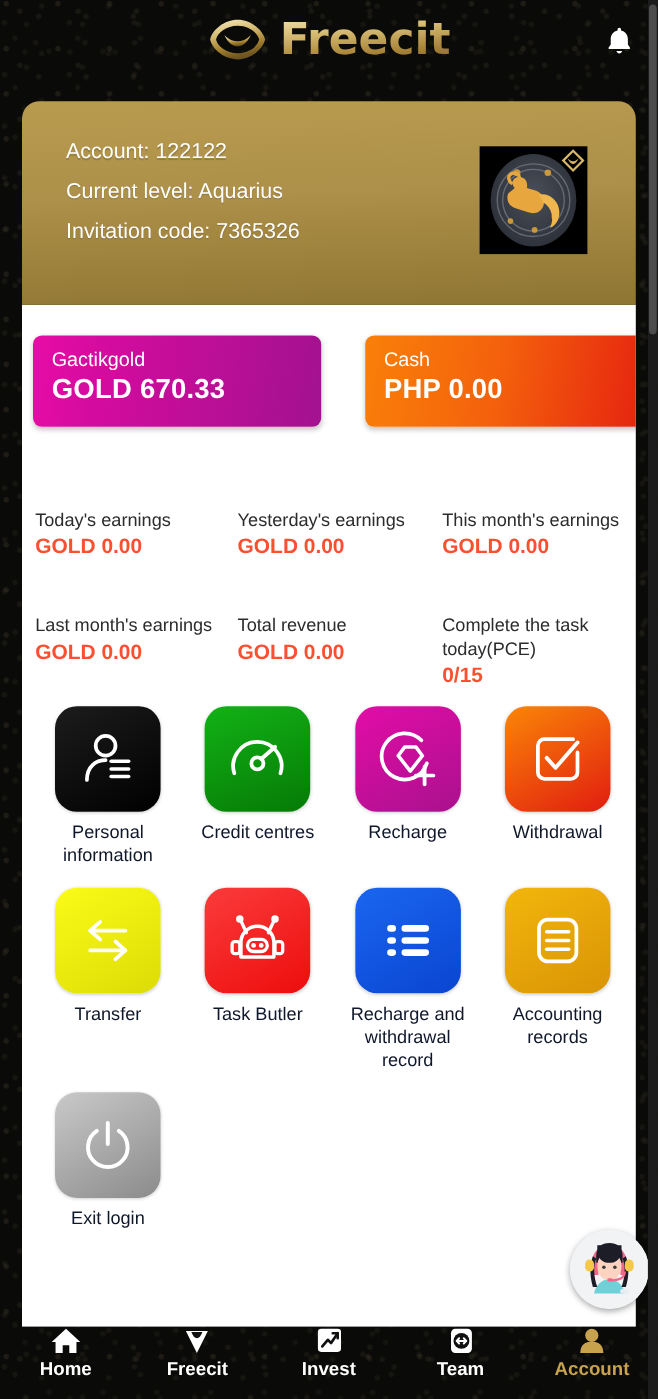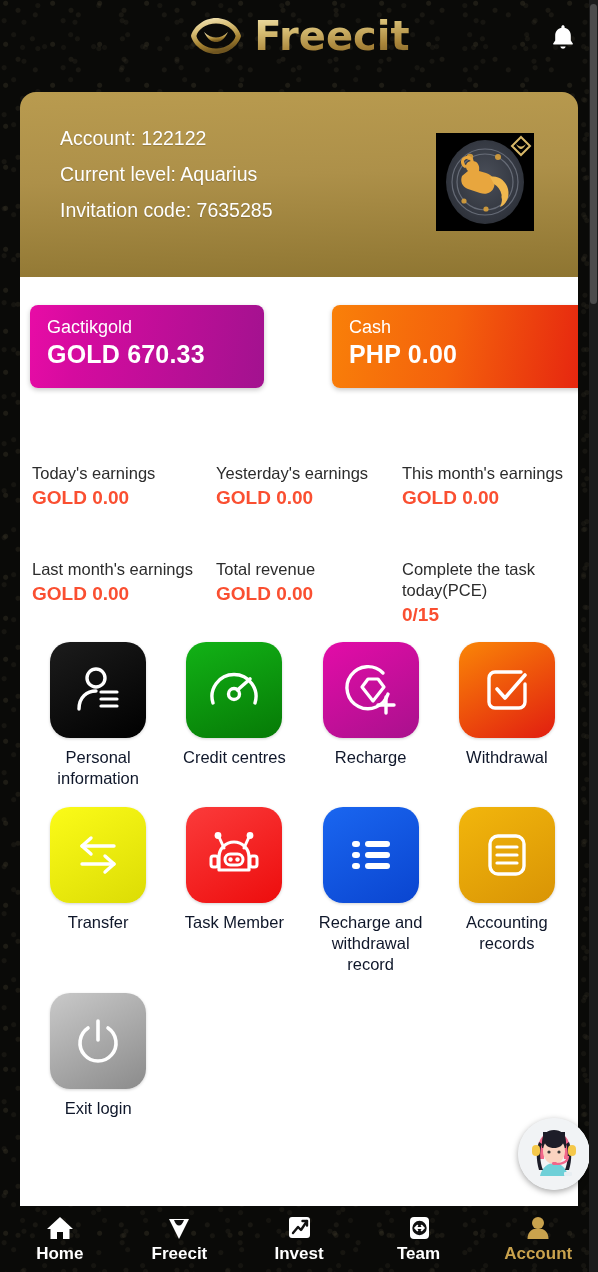--- a/index.html
+++ b/index.html
@@ -78,21 +78,21 @@
 
   
   .panel {
     position: absolute; left: 20px; top: 277px; width: 558px; height: 929px;
     background: #fff; z-index: 3; overflow: hidden;
   }
 
   
   .balances { position: absolute; left: 10px; top: 28px; width: 540px; height: 83px; }
   .bal {
-    position: absolute; top: 0; width: 234px; height: 83px;
+    position: absolute; top: 0; width: 262px; height: 83px;
     border-radius: 8px; color: #fff; padding: 11px 0 0 17px;
     box-shadow: 0 2px 5px rgba(0,0,0,.22);
   }
   .bal.gold-bal { left: 0; background: linear-gradient(100deg,#e80ca6 0%,#d50b9f 22%,#a2128f 100%); }
   .bal.cash-bal { left: 302px; width: 268px; background: linear-gradient(100deg,#f98009 0%,#f4610c 45%,#e41d10 100%); }
   .bal-label { font-size: 18px; font-weight: 400; line-height: 22px; }
   .bal-value { font-size: 25px; font-weight: 700; line-height: 32px; letter-spacing: .2px; }
 
   
   .stats {
@@ -122,21 +122,21 @@
   
   .support {
     position: absolute; right: 8px; bottom: 82px; width: 72px; height: 72px;
     border-radius: 50%; background: #f2f4f6; overflow: hidden; z-index: 9;
     box-shadow: 0 2px 6px rgba(0,0,0,.35);
   }
 
   
   .bottom-nav {
     position: absolute; left: 0; bottom: 0; width: 598px; height: 66px;
-    display: flex; align-items: center; z-index: 8;
+    display: flex; z-index: 8;
   }
   .nav-item {
     flex: 1; display: flex; flex-direction: column; align-items: center; gap: 3px;
   }
   .nav-label { font-size: 17px; font-weight: 700; color: #ffffff; }
   .nav-item.active .nav-label { color: #c9a24d; }
   .nav-ico { height: 26px; display: flex; align-items: center; justify-content: center; }
 
   
   .scrollbar-track {
@@ -176,21 +176,21 @@
       <path d="M13 2.2c-.9 0-1.6.7-1.6 1.6v.9C7.7 5.4 5.2 8.6 5.2 12.4v5l-2 3.1c-.3.5.1 1.1.7 1.1h18.2c.6 0 1-.6.7-1.1l-2-3.1v-5c0-3.8-2.5-7-6.2-7.7v-.9c0-.9-.7-1.6-1.6-1.6z" fill="#fff"></path>
       <path d="M10.4 23.4c.3 1.3 1.4 2.3 2.6 2.3s2.3-1 2.6-2.3z" fill="#fff"></path>
     </svg>
   </div>
 </div>
 
 <div class="account-card">
   <div class="account-info">
     <div>Account: 122122</div>
     <div>Current level: Aquarius</div>
-    <div>Invitation code: 7635285</div>
+    <div>Invitation code: 7365326</div>
   </div>
   <div class="avatar-badge">
     <div class="zodiac-disc"></div>
     <svg width="78" height="90" viewBox="0 0 78 90" style="position:absolute;left:10px;top:4px">
       <g opacity=".55" fill="none" stroke="#8d93a0" stroke-width="1.2">
         <circle cx="39" cy="45" r="33"></circle>
           <circle cx="39" cy="45" r="28"></circle>
       </g>
       <g fill="#d9a03b" opacity=".9">
         <circle cx="24" cy="20" r="3.2"></circle>
@@ -328,21 +328,21 @@
           <circle cx="13" cy="9.5" r="3.4" fill="#fff"></circle>
             <circle cx="45" cy="9.5" r="3.4" fill="#fff"></circle>
           <path d="M14 44 V31 a15 15 0 0 1 30 0 v13 Z" fill="none" stroke="#fff" stroke-width="3.2" stroke-linejoin="round"></path>
           <rect x="20" y="28" width="18" height="11" rx="5.5" fill="none" stroke="#fff" stroke-width="3"></rect>
           <circle cx="25.5" cy="33.5" r="2.2" fill="#fff"></circle>
             <circle cx="32.5" cy="33.5" r="2.2" fill="#fff"></circle>
           <rect x="6" y="30" width="7" height="11" rx="2.4" fill="none" stroke="#fff" stroke-width="3"></rect>
           <rect x="45" y="30" width="7" height="11" rx="2.4" fill="none" stroke="#fff" stroke-width="3"></rect>
         </svg>
       </div>
-      <div class="tile-label">Task Member</div>
+      <div class="tile-label">Task Butler</div>
     </div>
 
     <div class="tile">
       <div class="tile-icon" style="background:linear-gradient(150deg,#1a66f0,#0a45d0)">
         <svg width="56" height="56" viewBox="0 0 56 56">
           <g fill="#fff">
             <rect x="9" y="14" width="8" height="6" rx="3"></rect>
               <rect x="22" y="14" width="25" height="6" rx="3"></rect>
             <rect x="9" y="25" width="8" height="6" rx="3"></rect>
               <rect x="22" y="25" width="25" height="6" rx="3"></rect>

